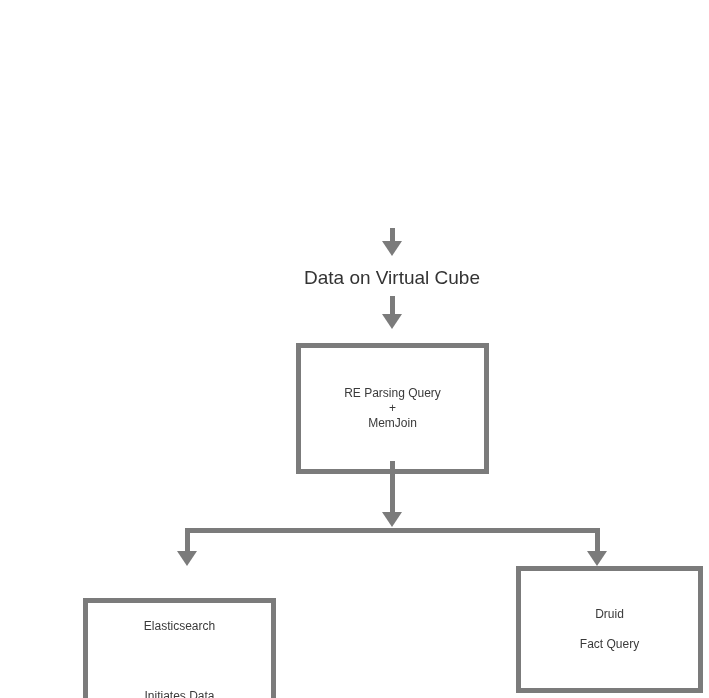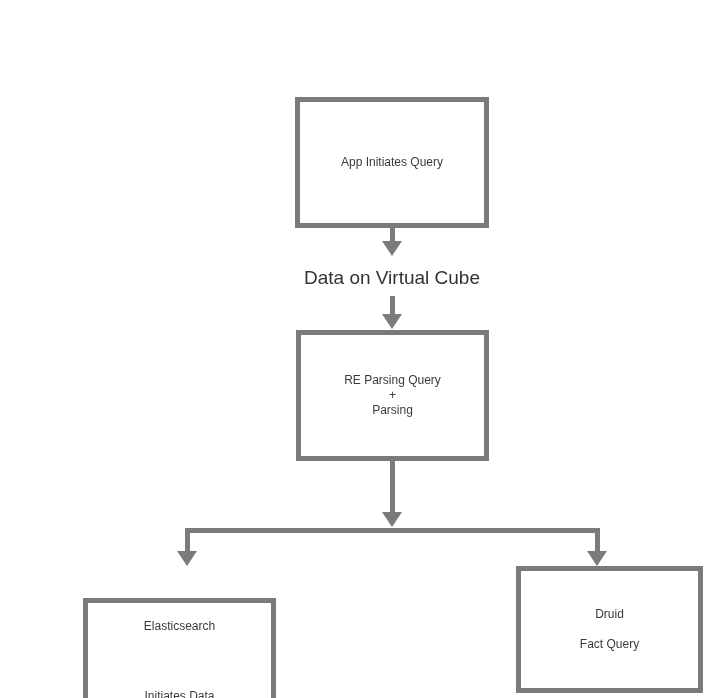--- a/index.html
+++ b/index.html
@@ -25,21 +25,21 @@
     align-items: center;
     justify-content: center;
     text-align: center;
     color: #3a3a3a;
     font-size: 12px;
     line-height: 15px;
   }
   .node .line { display: block; }
   .gap { height: 15px; }
   .box-app   { left: 295px; top: 97px;  width: 194px; height: 131px; }
-  .box-parse { left: 296px; top: 330px; width: 193px; height: 131px; }
+  .box-parse { left: 296px; top: 343px; width: 193px; height: 131px; }
   .box-es    { left: 83px;  top: 598px; width: 193px; height: 127px; gap: 20px; }
   .box-druid { left: 516px; top: 566px; width: 187px; height: 127px; }
 
   .diagram-title {
     position: absolute;
     left: 192px;
     top: 265px;
     width: 400px;
     text-align: center;
     font-size: 19px;
@@ -73,36 +73,33 @@
   .left-drop   { left: 185px; top: 528px; width: 5px; height: 23px; }
   .left-head   { left: 177px; top: 551px; }
   .right-drop  { left: 595px; top: 528px; width: 5px; height: 23px; }
   .right-head  { left: 587px; top: 551px; }
 </style>
 </head>
 <body>
 
 <div class="canvas">
 
-  <div class="node box-app">
-    <span class="line">App Initiates Query</span>
-  </div>
 
   <div class="shaft a1-shaft"></div>
   <div class="arrowhead a1-head"></div>
 
   <div class="diagram-title">Data on Virtual Cube</div>
 
   <div class="shaft a2-shaft"></div>
   <div class="arrowhead a2-head"></div>
 
   <div class="node box-parse">
     <span class="line">RE Parsing Query</span>
     <span class="line">+</span>
-    <span class="line">Parsing</span>
+    <span class="line">MemJoin</span>
   </div>
 
   <div class="shaft a3-shaft"></div>
   <div class="arrowhead a3-head"></div>
 
   <div class="shaft h-line"></div>
   <div class="shaft left-drop"></div>
   <div class="arrowhead left-head"></div>
   <div class="shaft right-drop"></div>
   <div class="arrowhead right-head"></div>

